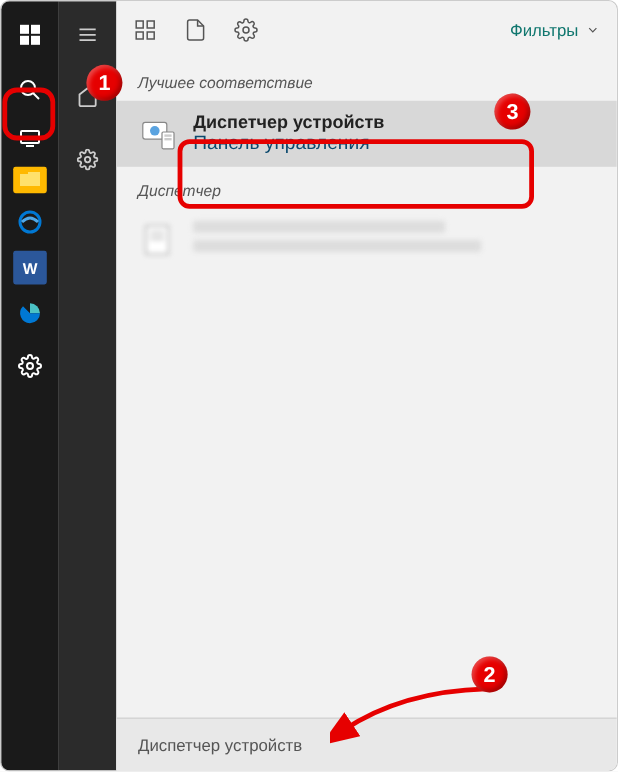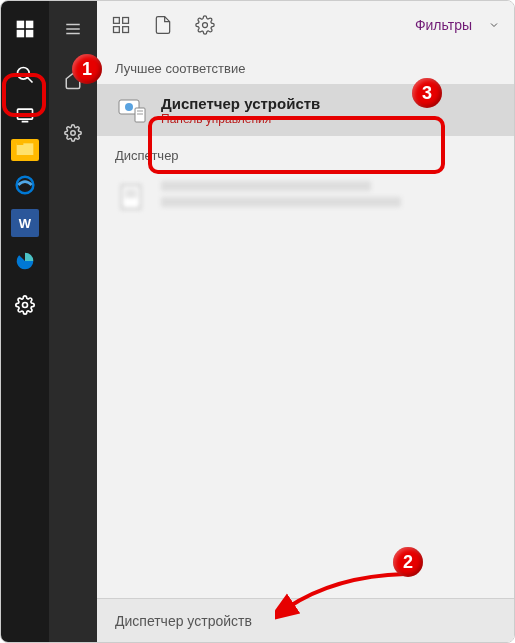--- a/index.html
+++ b/index.html
@@ -14,30 +14,30 @@
     .taskbar-icon.word { background: #2b579a; width: 28px; height: 28px; border-radius: 2px; font-size: 13px; font-weight: bold; color: #fff; }
     
     .start-column { width: 48px; background: #2b2b2b; display: flex; flex-direction: column; align-items: center; padding-top: 12px; gap: 20px; }
     .start-icon { width: 32px; height: 32px; display: flex; align-items: center; justify-content: center; color: #ccc; cursor: pointer; }
     .start-icon svg { width: 18px; height: 18px; }
     
     .search-panel { flex: 1; background: #f2f2f2; display: flex; flex-direction: column; position: relative; }
     .panel-header { height: 48px; display: flex; align-items: center; padding: 0 14px; justify-content: space-between; }
     .header-icons { display: flex; gap: 22px; align-items: center; }
     .header-icon { width: 20px; height: 20px; color: #555; cursor: pointer; display: flex; align-items: center; justify-content: center; }
-    .filters { display: flex; align-items: center; gap: 16px; color: #701a75; font-size: 14px; cursor: pointer; }
-    
-    .section-title { font-size: 13px; color: #555; padding: 12px 18px 8px; }
+    .filters { display: flex; align-items: center; gap: 6px; color: #0f766e; font-size: 14px; cursor: pointer; }
+    
+    .section-title { font-size: 13px; color: #555; padding: 12px 18px 8px; font-style: italic; }
     
     .result-item { display: flex; align-items: center; padding: 10px 18px; gap: 14px; cursor: pointer; }
     .result-item.selected { background: #d8d8d8; }
     .result-icon { width: 32px; height: 32px; display: flex; align-items: center; justify-content: center; flex-shrink: 0; }
     .result-text { display: flex; flex-direction: column; }
     .result-title { font-size: 15px; color: #222; font-weight: 600; }
-    .result-subtitle { font-size: 12px; color: #b91c1c; }
+    .result-subtitle { font-size: 16px; color: #0c4a6e; }
     
     .doc-item { display: flex; align-items: flex-start; padding: 10px 18px; gap: 14px; cursor: pointer; }
     .doc-icon { width: 32px; height: 32px; flex-shrink: 0; display: flex; align-items: center; justify-content: center; }
     .blur-line { height: 10px; background: #ddd; border-radius: 2px; margin-bottom: 6px; filter: blur(2px); }
     
     .search-input-bar { height: 44px; background: #e8e8e8; border-top: 1px solid #d0d0d0; display: flex; align-items: center; padding: 0 18px; margin-top: auto; }
     .search-input { border: none; background: transparent; font-size: 14px; color: #555; outline: none; width: 100%; }
     
     
     .annotation-ring { position: absolute; border: 4px solid #e60000; border-radius: 14px; pointer-events: none; z-index: 100; }

